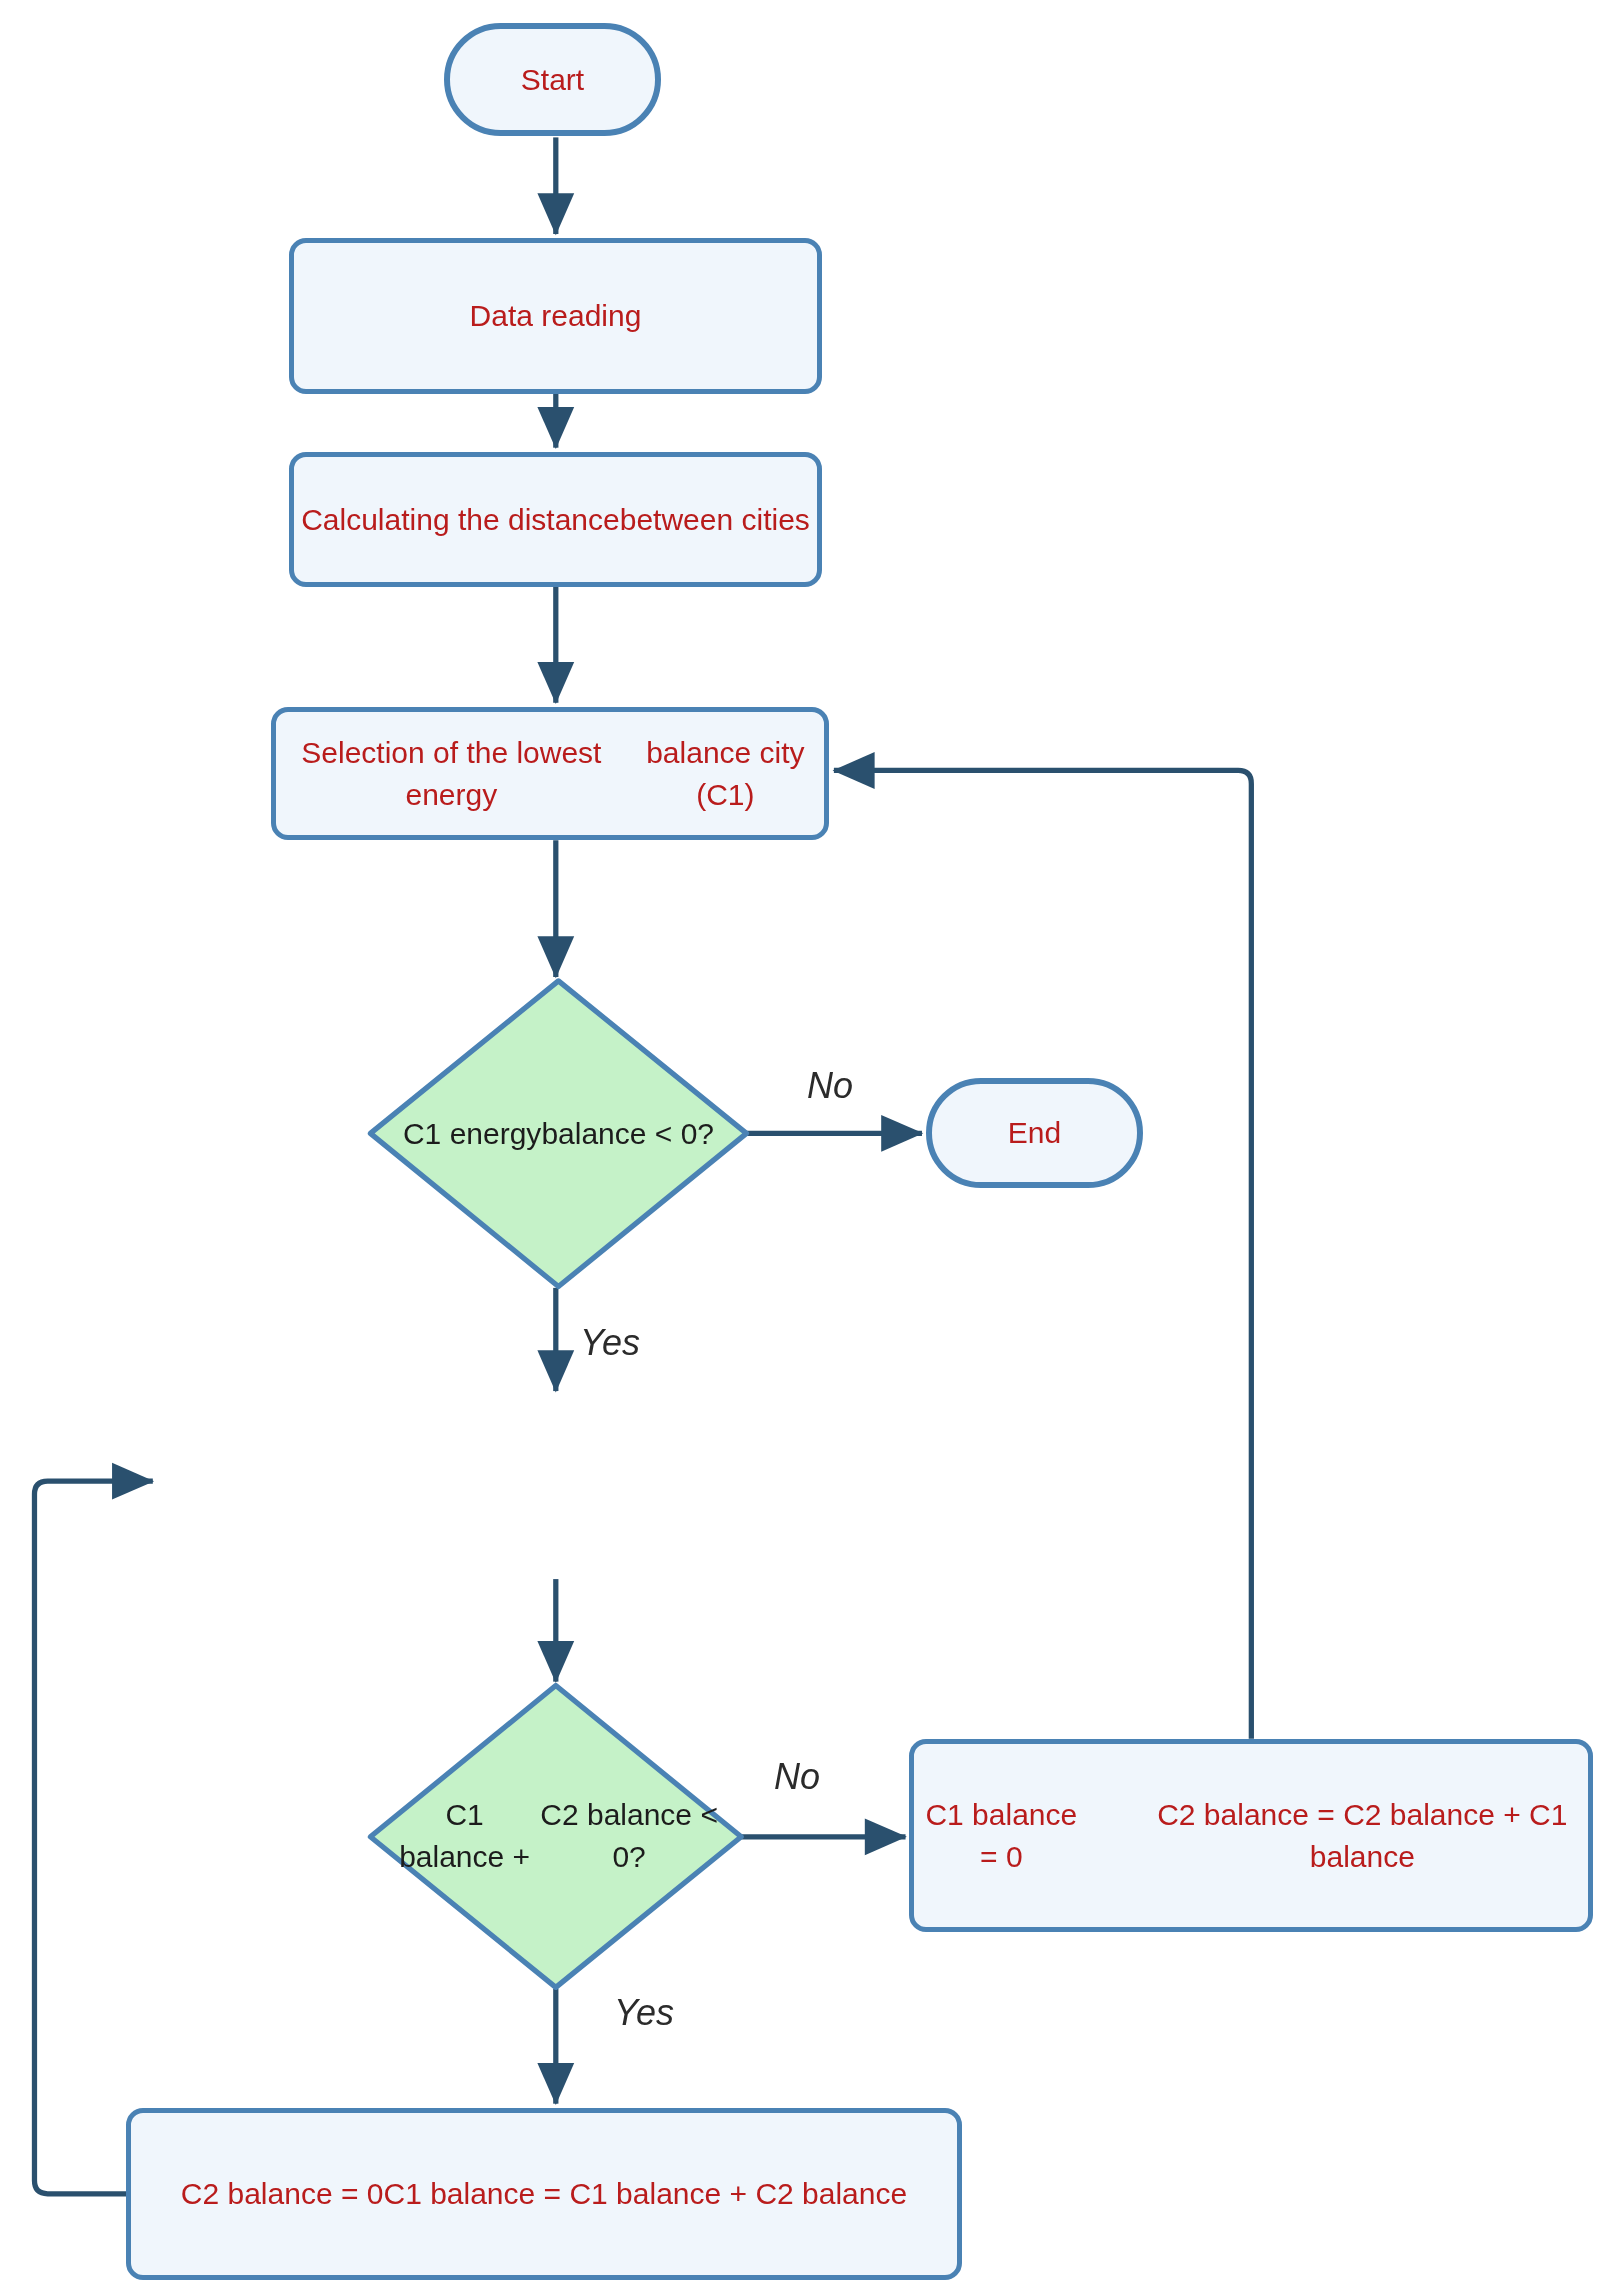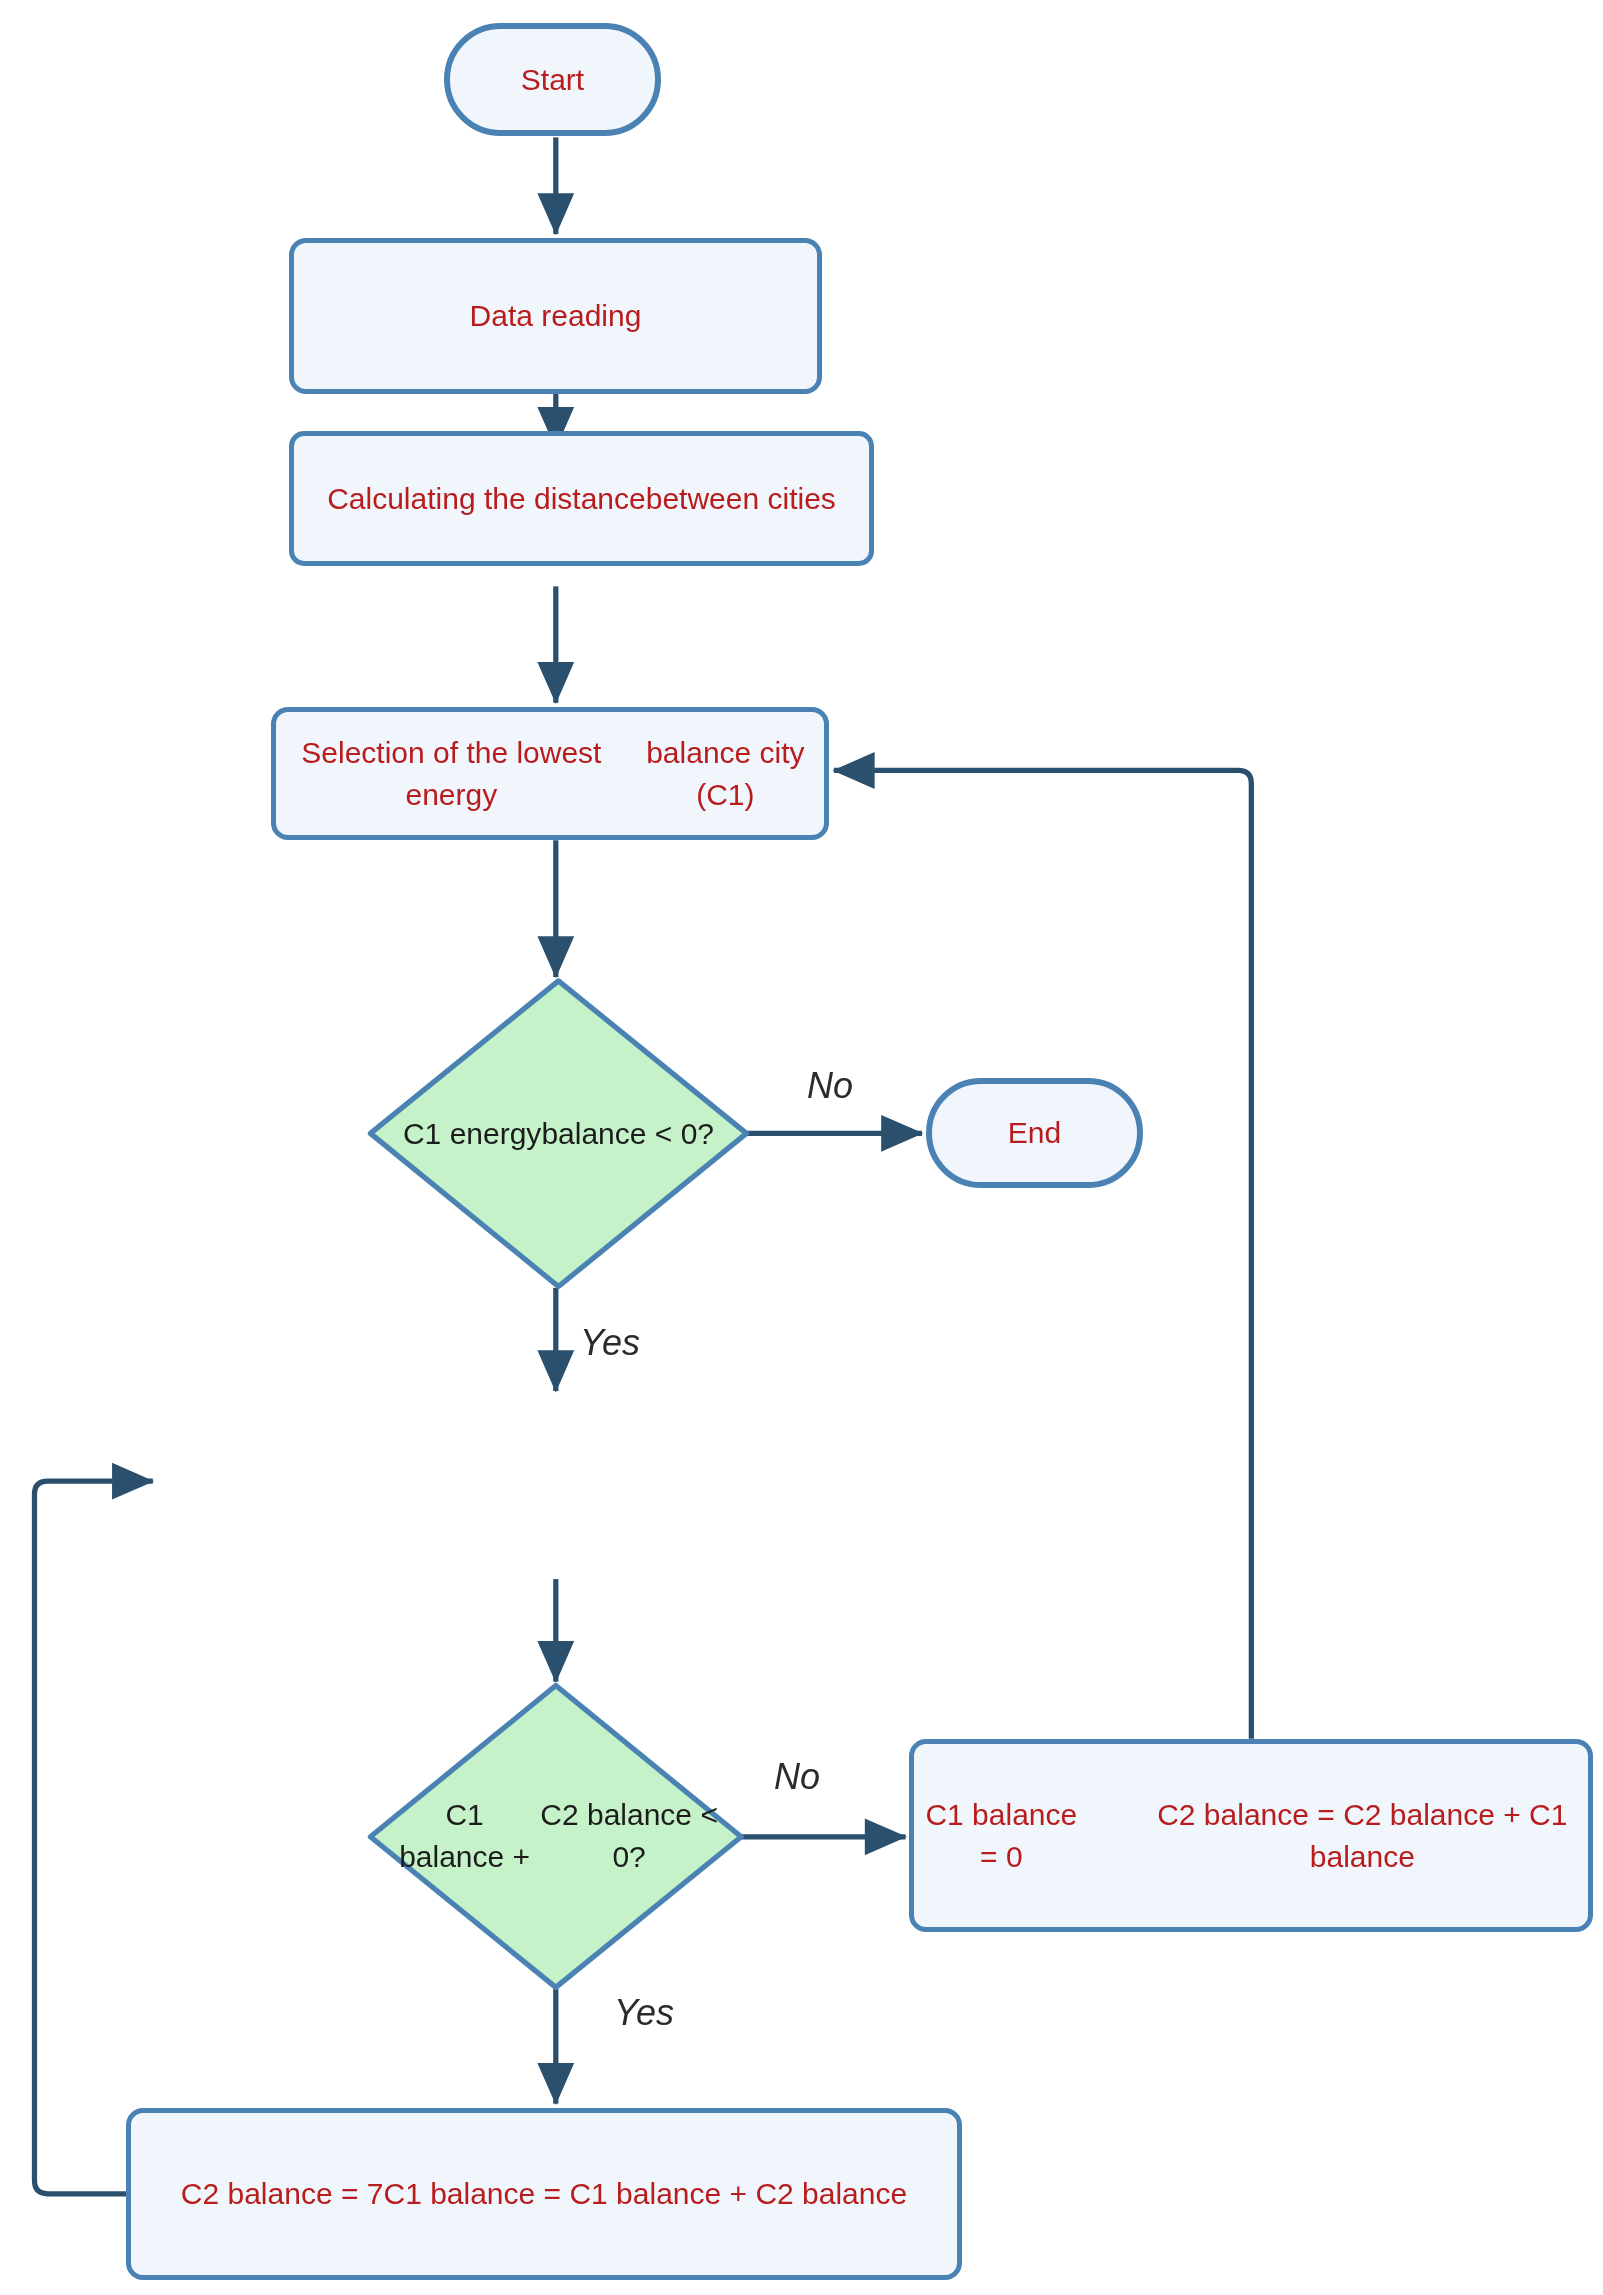--- a/index.html
+++ b/index.html
@@ -66,21 +66,21 @@
     <path d="M192 3337 L72 3337 Q52 3337 52 3317 L52 2273 Q52 2253 72 2253 L232 2253" stroke="#2a506e" stroke-width="8" fill="none" marker-end="url(#arrow)"></path>
 
     <polygon points="849,1492 1135,1724 849,1957 563,1724" fill="#c5f2c8" stroke="#4a82b4" stroke-width="8" stroke-linejoin="round"></polygon>
     <polygon points="845,2564 1127,2794 845,3023 563,2794" fill="#c5f2c8" stroke="#4a82b4" stroke-width="8" stroke-linejoin="round"></polygon>
   </svg>
 
   <div class="node terminator" style="left:444px;top:23px;width:217px;height:113px;">Start</div>
 
   <div class="node" style="left:289px;top:238px;width:533px;height:156px;">Data reading</div>
 
-  <div class="node" style="left:289px;top:431px;width:585px;height:135px;border-radius:15px;">
+  <div class="node" style="left:289px;top:452px;width:533px;height:135px;">
       <div>Calculating the distance</div>
       <div>between cities</div>
     </div>
 
   <div class="node" style="left:271px;top:707px;width:558px;height:133px;">
       <div>Selection of the lowest energy</div>
       <div>balance city (C1)</div>
     </div>
 
   <div class="diamond-label" style="left:394px;top:1068px;width:329px;height:132px;">
@@ -95,21 +95,21 @@
       <div>C1 balance +</div>
       <div>C2 balance &lt; 0?</div>
     </div>
 
   <div class="node" style="left:909px;top:1739px;width:684px;height:193px;gap:48px;">
       <div>C1 balance = 0</div>
       <div>C2 balance = C2 balance + C1 balance</div>
     </div>
 
   <div class="node" style="left:126px;top:2108px;width:836px;height:172px;">
-      <div>C2 balance = 7</div>
+      <div>C2 balance = 0</div>
       <div>C1 balance = C1 balance + C2 balance</div>
     </div>
 
   <div class="edge-label" style="left:830px;top:1086px;">No</div>
   <div class="edge-label" style="left:610px;top:1343px;">Yes</div>
   <div class="edge-label" style="left:797px;top:1777px;">No</div>
   <div class="edge-label" style="left:644px;top:2013px;">Yes</div>
 
 </div>
 

